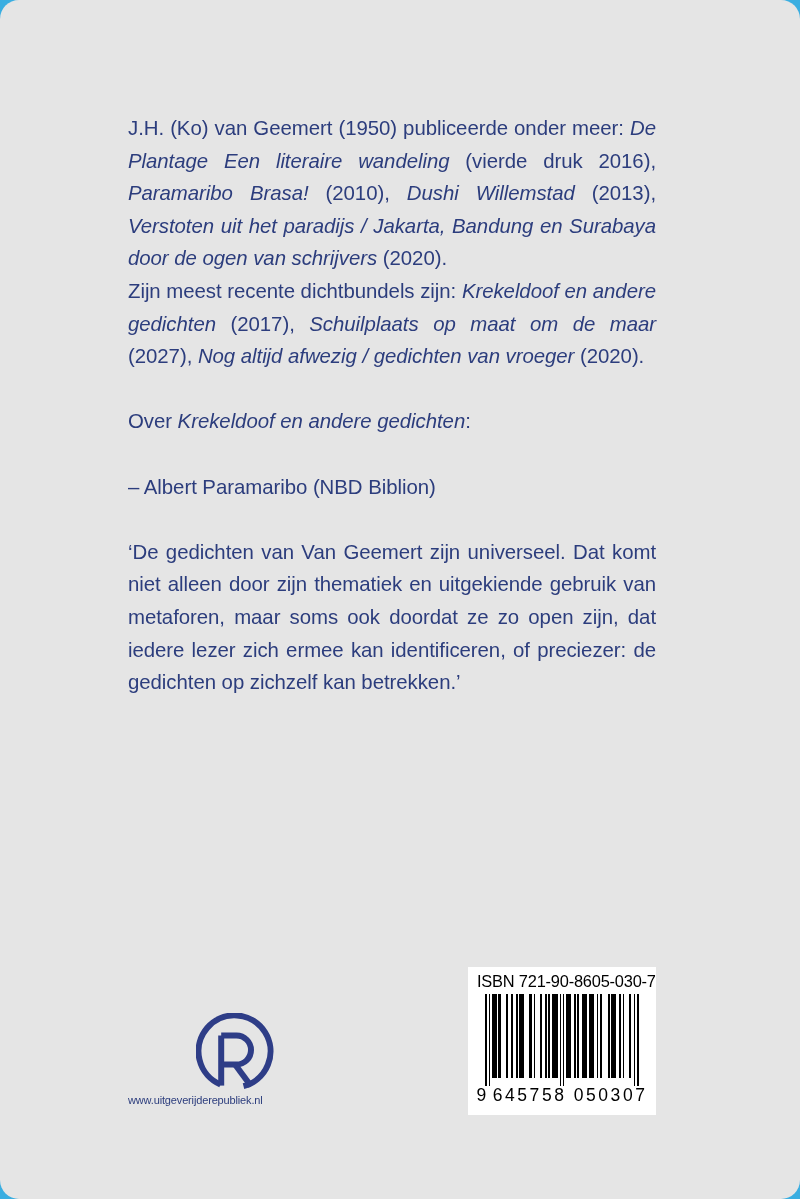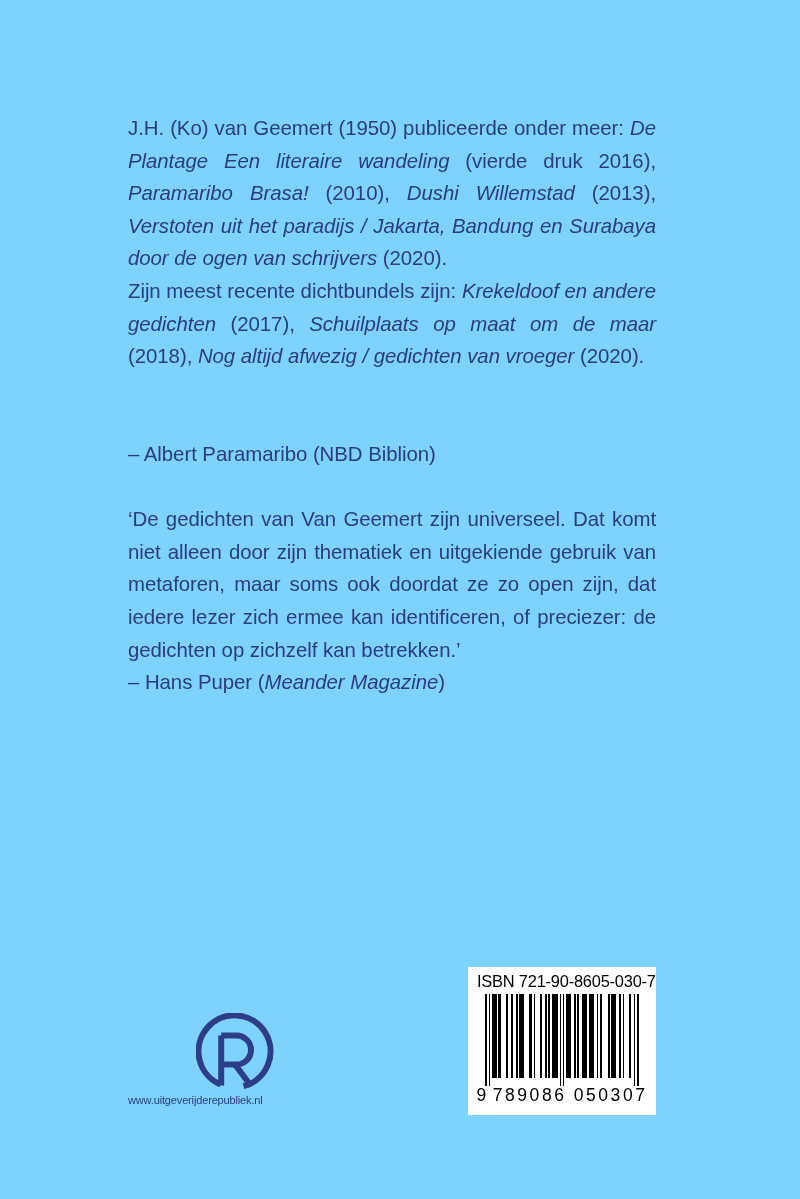--- a/index.html
+++ b/index.html
@@ -11,21 +11,22 @@
     width: 800px;
     height: 1199px;
     background: #3aaee1;
     font-family: "Liberation Sans", sans-serif;
     overflow: hidden;
   }
   #cover {
     position: relative;
     width: 800px;
     height: 1199px;
-    background: #7dd3fc;
+    background: #e5e5e5;
+    border-radius: 19px;
   }
 
   
   .textblock {
     position: absolute;
     left: 128px;
     top: 112px;
     width: 528px;
     color: #2c3d7d;
     font-size: 20.4px;
@@ -116,33 +117,33 @@
 </style>
 </head>
 <body>
 
 <div id="cover">
 
   <div class="textblock">
 
     <p class="para"><span class="ro">J.H. (Ko) van Geemert (1950) publiceerde onder meer: </span><span class="it">De Plantage Een literaire wandeling</span><span class="ro"> (vierde druk 2016), </span><span class="it">Paramaribo Brasa!</span><span class="ro"> (2010), </span><span class="it">Dushi Willemstad</span><span class="ro"> (2013), </span><span class="it">Verstoten uit het paradijs / Jakarta, Bandung en Surabaya door de ogen van schrijvers</span><span class="ro"> (2020).</span></p>
 
-    <p class="para"><span class="ro">Zijn meest recente dichtbundels zijn: </span><span class="it">Krekeldoof en andere gedichten</span><span class="ro"> (2017), </span><span class="it">Schuilplaats op maat om de maar</span><span class="ro"> (2018), </span><span class="it">Nog altijd afwezig / gedichten van vroeger</span><span class="ro"> (2020).</span></p>
+    <p class="para"><span class="ro">Zijn meest recente dichtbundels zijn: </span><span class="it">Krekeldoof en andere gedichten</span><span class="ro"> (2017), </span><span class="it">Schuilplaats op maat om de maar</span><span class="ro"> (2027), </span><span class="it">Nog altijd afwezig / gedichten van vroeger</span><span class="ro"> (2020).</span></p>
 
     <div class="gap-para"></div>
 
+    <p class="para nolast"><span class="ro">Over </span><span class="it">Krekeldoof en andere gedichten</span><span class="ro">:</span></p>
 
     <div class="gap-para"></div>
 
     <p class="para nolast">– Albert Paramaribo (NBD Biblion)</p>
 
     <div class="gap-para"></div>
 
     <p class="para"><span class="ro">‘De gedichten van Van Geemert zijn universeel. Dat komt niet alleen door zijn thematiek en uitgekiende gebruik van metaforen, maar soms ook doordat ze zo open zijn, dat iedere lezer zich ermee kan identificeren, of preciezer: de gedichten op zichzelf kan betrekken.’</span></p>
-    <p class="para nolast"><span class="ro">– Hans Puper (</span><span class="it">Meander Magazine</span><span class="ro">)</span></p>
 
   </div>
 
   <div id="logo">
     <svg width="78" height="78" viewBox="0 0 78 78" xmlns="http://www.w3.org/2000/svg">
 
       <path d="M 24.5 71.5
                A 36 36 0 1 1 47.5 73.2" fill="none" stroke="#2e3d87" stroke-width="6" stroke-linecap="butt"></path>
 
       <path d="M 25.2 72.6 L 25.2 22.5" fill="none" stroke="#2e3d87" stroke-width="6" stroke-linecap="butt"></path>
@@ -213,18 +214,18 @@
         <span class="bar" style="width: 1.62px; flex: 0 0 auto;"></span>
         <span class="sp" style="width: 4.86px; flex: 0 0 auto;"></span>
         <span class="bar" style="width: 1.62px; flex: 0 0 auto;"></span>
         <span class="sp" style="width: 3.24px; flex: 0 0 auto;"></span>
         <span class="bar guard" style="width: 1.62px; flex: 0 0 auto;"></span>
         <span class="sp" style="width: 1.62px; flex: 0 0 auto;"></span>
         <span class="bar guard" style="width: 1.62px; flex: 0 0 auto;"></span>
       </div>
     <div id="barcode-digits">
       <span class="dg-lead">9</span>
-      <span class="dg-left">789086</span>
+      <span class="dg-left">645758</span>
       <span class="dg-right">050307</span>
     </div>
   </div>
 
 </div>
 
 </body></html>

